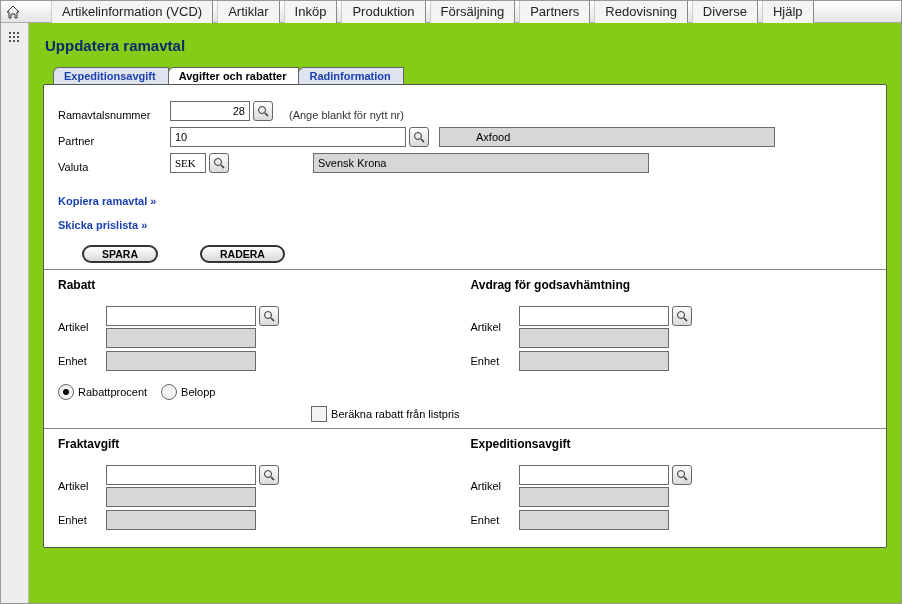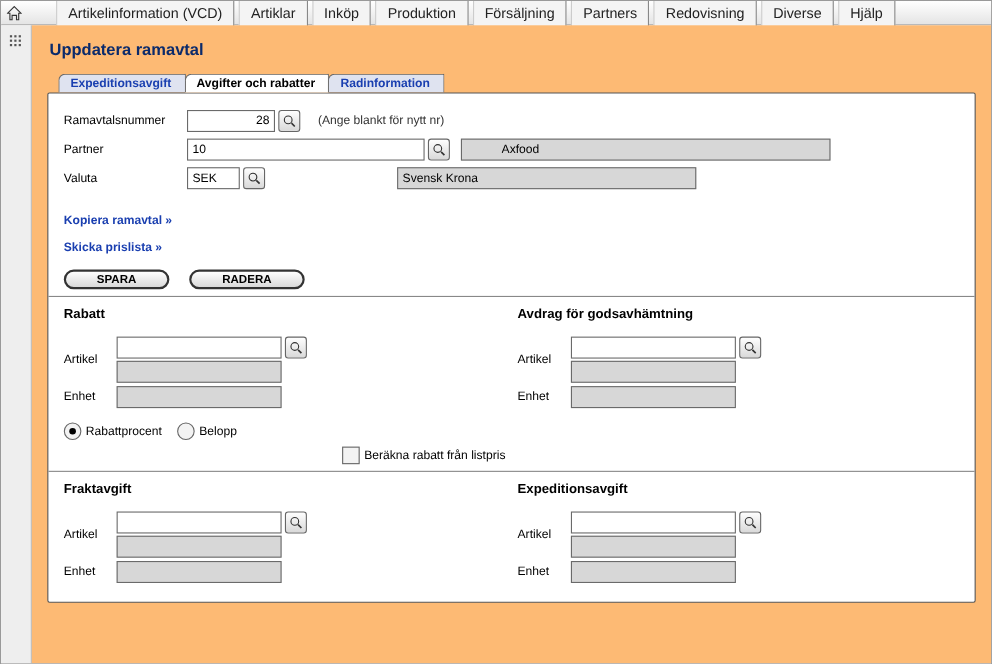--- a/index.html
+++ b/index.html
@@ -56,21 +56,21 @@
     border-right: 1px solid #bbb;
   }
   .grip-icon {
     margin: 8px auto;
     width: 14px; height: 18px;
     display: block;
   }
   .content {
     position: absolute;
     left: 28px; right: 0; top: 22px; bottom: 0;
-    background: #fdba74;
+    background: #84cc16;
     padding: 14px 14px 0 14px;
     overflow: hidden;
   }
   .page-title {
     font-size: 15px;
     font-weight: bold;
     color: #0a2a6b;
     margin: 0 0 10px 2px;
   }
   .tabstrip {
@@ -106,21 +106,21 @@
   }
   .panel {
     background: #fff;
     border: 1px solid #555;
     border-radius: 2px;
     padding: 10px 14px 14px 14px;
     position: relative;
   }
   .formrow {
     display: flex;
-    align-items: center;
+    align-items: flex-end;
     margin: 4px 0;
     min-height: 22px;
   }
   .lbl { width: 112px; color:#000; }
   .txt {
     border: 1px solid #6a6a6a;
     height: 20px;
     padding: 1px 4px;
     font: inherit;
     background: #fff;
@@ -149,23 +149,24 @@
     margin: 8px 0 4px 0;
     display: block;
   }
   .btnrow { margin: 14px 0 4px 0; display:flex; gap: 18px;}
   .btn {
     border: 2px solid #333;
     border-radius: 10px;
     background: linear-gradient(#fefefe,#d9d9d9);
     font: inherit;
     font-weight: bold;
-    padding: 1px 28px;
+    padding: 1px 18px;
     cursor: pointer;
     font-size: 10.5px;
+    margin-left: 24px;
   }
   hr.sep {
     border: none;
     border-top: 1px solid #888;
     margin: 6px -14px 8px -14px;
   }
   .twocol {
     display: flex;
     gap: 11px;
   }
@@ -256,40 +257,40 @@
           <svg width="12" height="12" viewBox="0 0 12 12">
               <circle cx="5" cy="5" r="3.5" fill="none" stroke="#333"></circle>
               <line x1="8" y1="8" x2="11" y2="11" stroke="#333" stroke-width="1.5"></line>
             </svg>
         </span>
         <span class="hint">(Ange blankt för nytt nr)</span>
       </div>
 
       <div class="formrow">
         <span class="lbl">Partner</span>
-        <input class="txt" style="width: 216px;" value="10">
+        <input class="txt" style="width: 236px;" value="10">
         <span class="lookup-btn">
           <svg width="12" height="12" viewBox="0 0 12 12">
               <circle cx="5" cy="5" r="3.5" fill="none" stroke="#333"></circle>
               <line x1="8" y1="8" x2="11" y2="11" stroke="#333" stroke-width="1.5"></line>
             </svg>
         </span>
         <input class="txt ro" style="width: 336px; margin-left: 10px; padding-left: 36px;" readonly="" value="Axfood">
       </div>
 
       <div class="formrow">
         <span class="lbl">Valuta</span>
-        <input class="txt" style="width: 48px;" value="SEK">
+        <input class="txt" style="width: 36px; font-family: Liberation Serif, serif;" value="SEK">
         <span class="lookup-btn">
           <svg width="12" height="12" viewBox="0 0 12 12">
               <circle cx="5" cy="5" r="3.5" fill="none" stroke="#333"></circle>
               <line x1="8" y1="8" x2="11" y2="11" stroke="#333" stroke-width="1.5"></line>
             </svg>
         </span>
-        <input class="txt ro" style="width: 272px; margin-left: 120px;" readonly="" value="Svensk Krona">
+        <input class="txt ro" style="width: 336px; margin-left: 84px;" readonly="" value="Svensk Krona">
       </div>
 
       <div style="height:10px"></div>
       <span class="linkaction">Kopiera ramavtal »</span>
       <span class="linkaction" style="margin-top:12px">Skicka prislista »</span>
 
       <div class="btnrow">
         <button class="btn">SPARA</button>
         <button class="btn">RADERA</button>
       </div>

